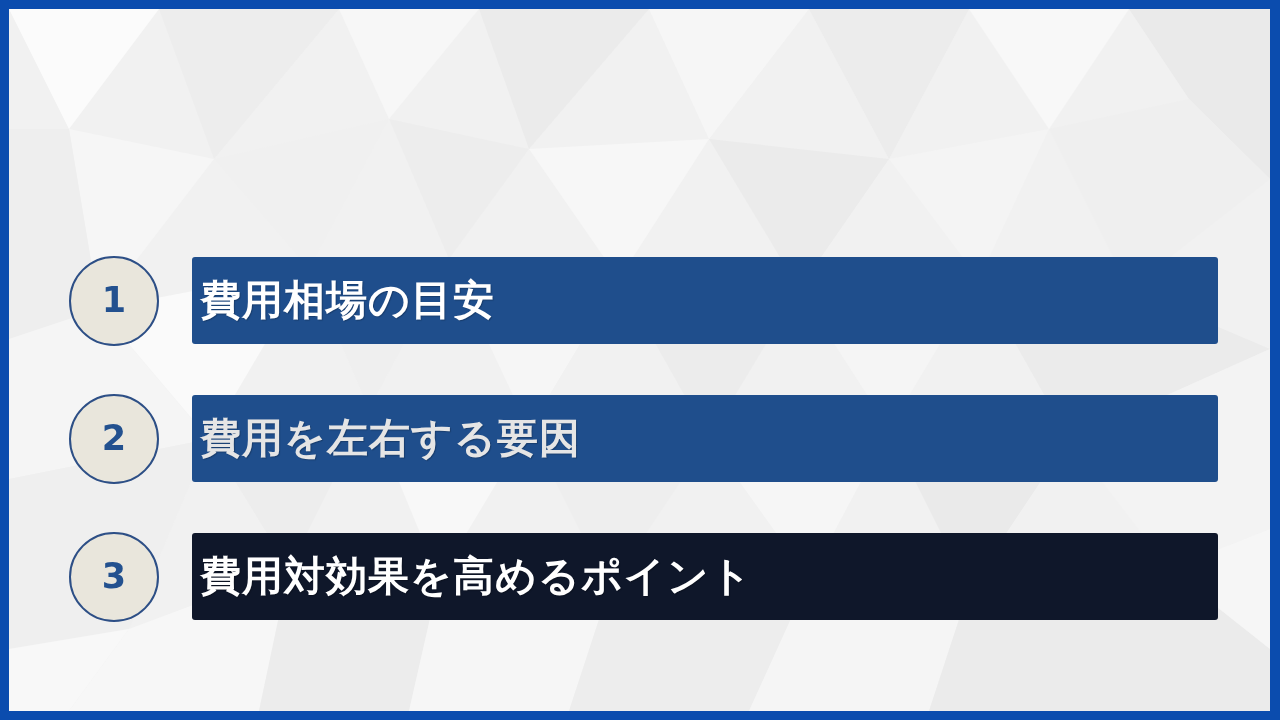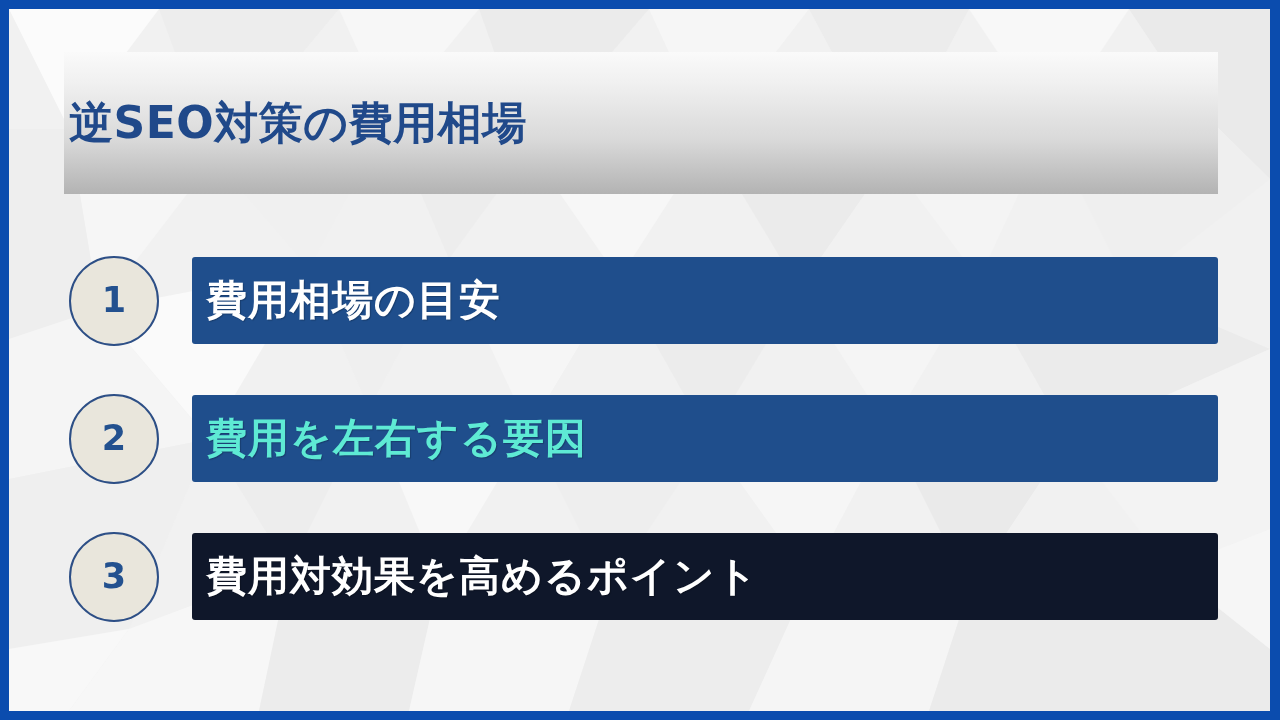--- a/index.html
+++ b/index.html
@@ -103,21 +103,21 @@
   .row-bar {
     position: absolute;
     left: 192px;
     top: 1px;
     width: 1026px;
     height: 87px;
     border-radius: 3px;
     display: flex;
     align-items: center;
     box-sizing: border-box;
-    padding-left: 14px;
+    padding-left: 8px;
   }
   .row-bar .bar-label {
     font-size: 41px;
     font-weight: bold;
     line-height: 1;
     letter-spacing: 1px;
     white-space: nowrap;
     text-shadow: 1px 1px 1px rgba(0,0,0,0.22);
   }
 </style>
@@ -165,41 +165,38 @@
         <polygon points="430,570 600,580 560,702 400,702" fill="#F6F6F6"></polygon>
         <polygon points="600,580 800,570 740,702 560,702" fill="#EDEDED"></polygon>
         <polygon points="800,570 960,580 920,702 740,702" fill="#F5F5F5"></polygon>
         <polygon points="960,580 1160,560 1261,640 1261,702 920,702" fill="#EBEBEB"></polygon>
         <polygon points="0,640 120,620 60,702 0,702" fill="#F8F8F8"></polygon>
         <polygon points="1160,560 1261,520 1261,640" fill="#F6F6F6"></polygon>
       </g>
     </svg>
   </div>
 
-  <div class="title-bar" style="background: linear-gradient(rgb(250, 250, 250) 0%, rgb(240, 240, 240) 22%, rgb(217, 217, 217) 62%, rgb(179, 179, 179) 100%);">
-    <div class="title-text" style="color: rgb(32, 73, 138);">逆SEO対策の費用相場</div>
-  </div>
 
   <div class="rows">
 
     <div class="row row-1">
       <div class="num-circle" style="background: rgb(233, 230, 220); border-color: rgb(45, 79, 134);">
         <span style="color: rgb(35, 81, 143);">1</span>
       </div>
       <div class="row-bar" style="background: rgb(31, 78, 140);">
         <span class="bar-label" style="color: rgb(255, 255, 255);">費用相場の目安</span>
       </div>
     </div>
 
     <div class="row row-2">
       <div class="num-circle" style="background: rgb(233, 230, 220); border-color: rgb(45, 79, 134);">
         <span style="color: rgb(35, 81, 143);">2</span>
       </div>
       <div class="row-bar" style="background: rgb(31, 78, 140);">
-        <span class="bar-label" style="color: #5eead4;">費用を左右する要因</span>
+        <span class="bar-label" style="color: #e5e5e5;">費用を左右する要因</span>
       </div>
     </div>
 
     <div class="row row-3">
       <div class="num-circle" style="background: rgb(233, 230, 220); border-color: rgb(45, 79, 134);">
         <span style="color: rgb(35, 81, 143);">3</span>
       </div>
       <div class="row-bar" style="background: #0f172a;">
         <span class="bar-label" style="color: rgb(255, 255, 255);">費用対効果を高めるポイント</span>
       </div>

